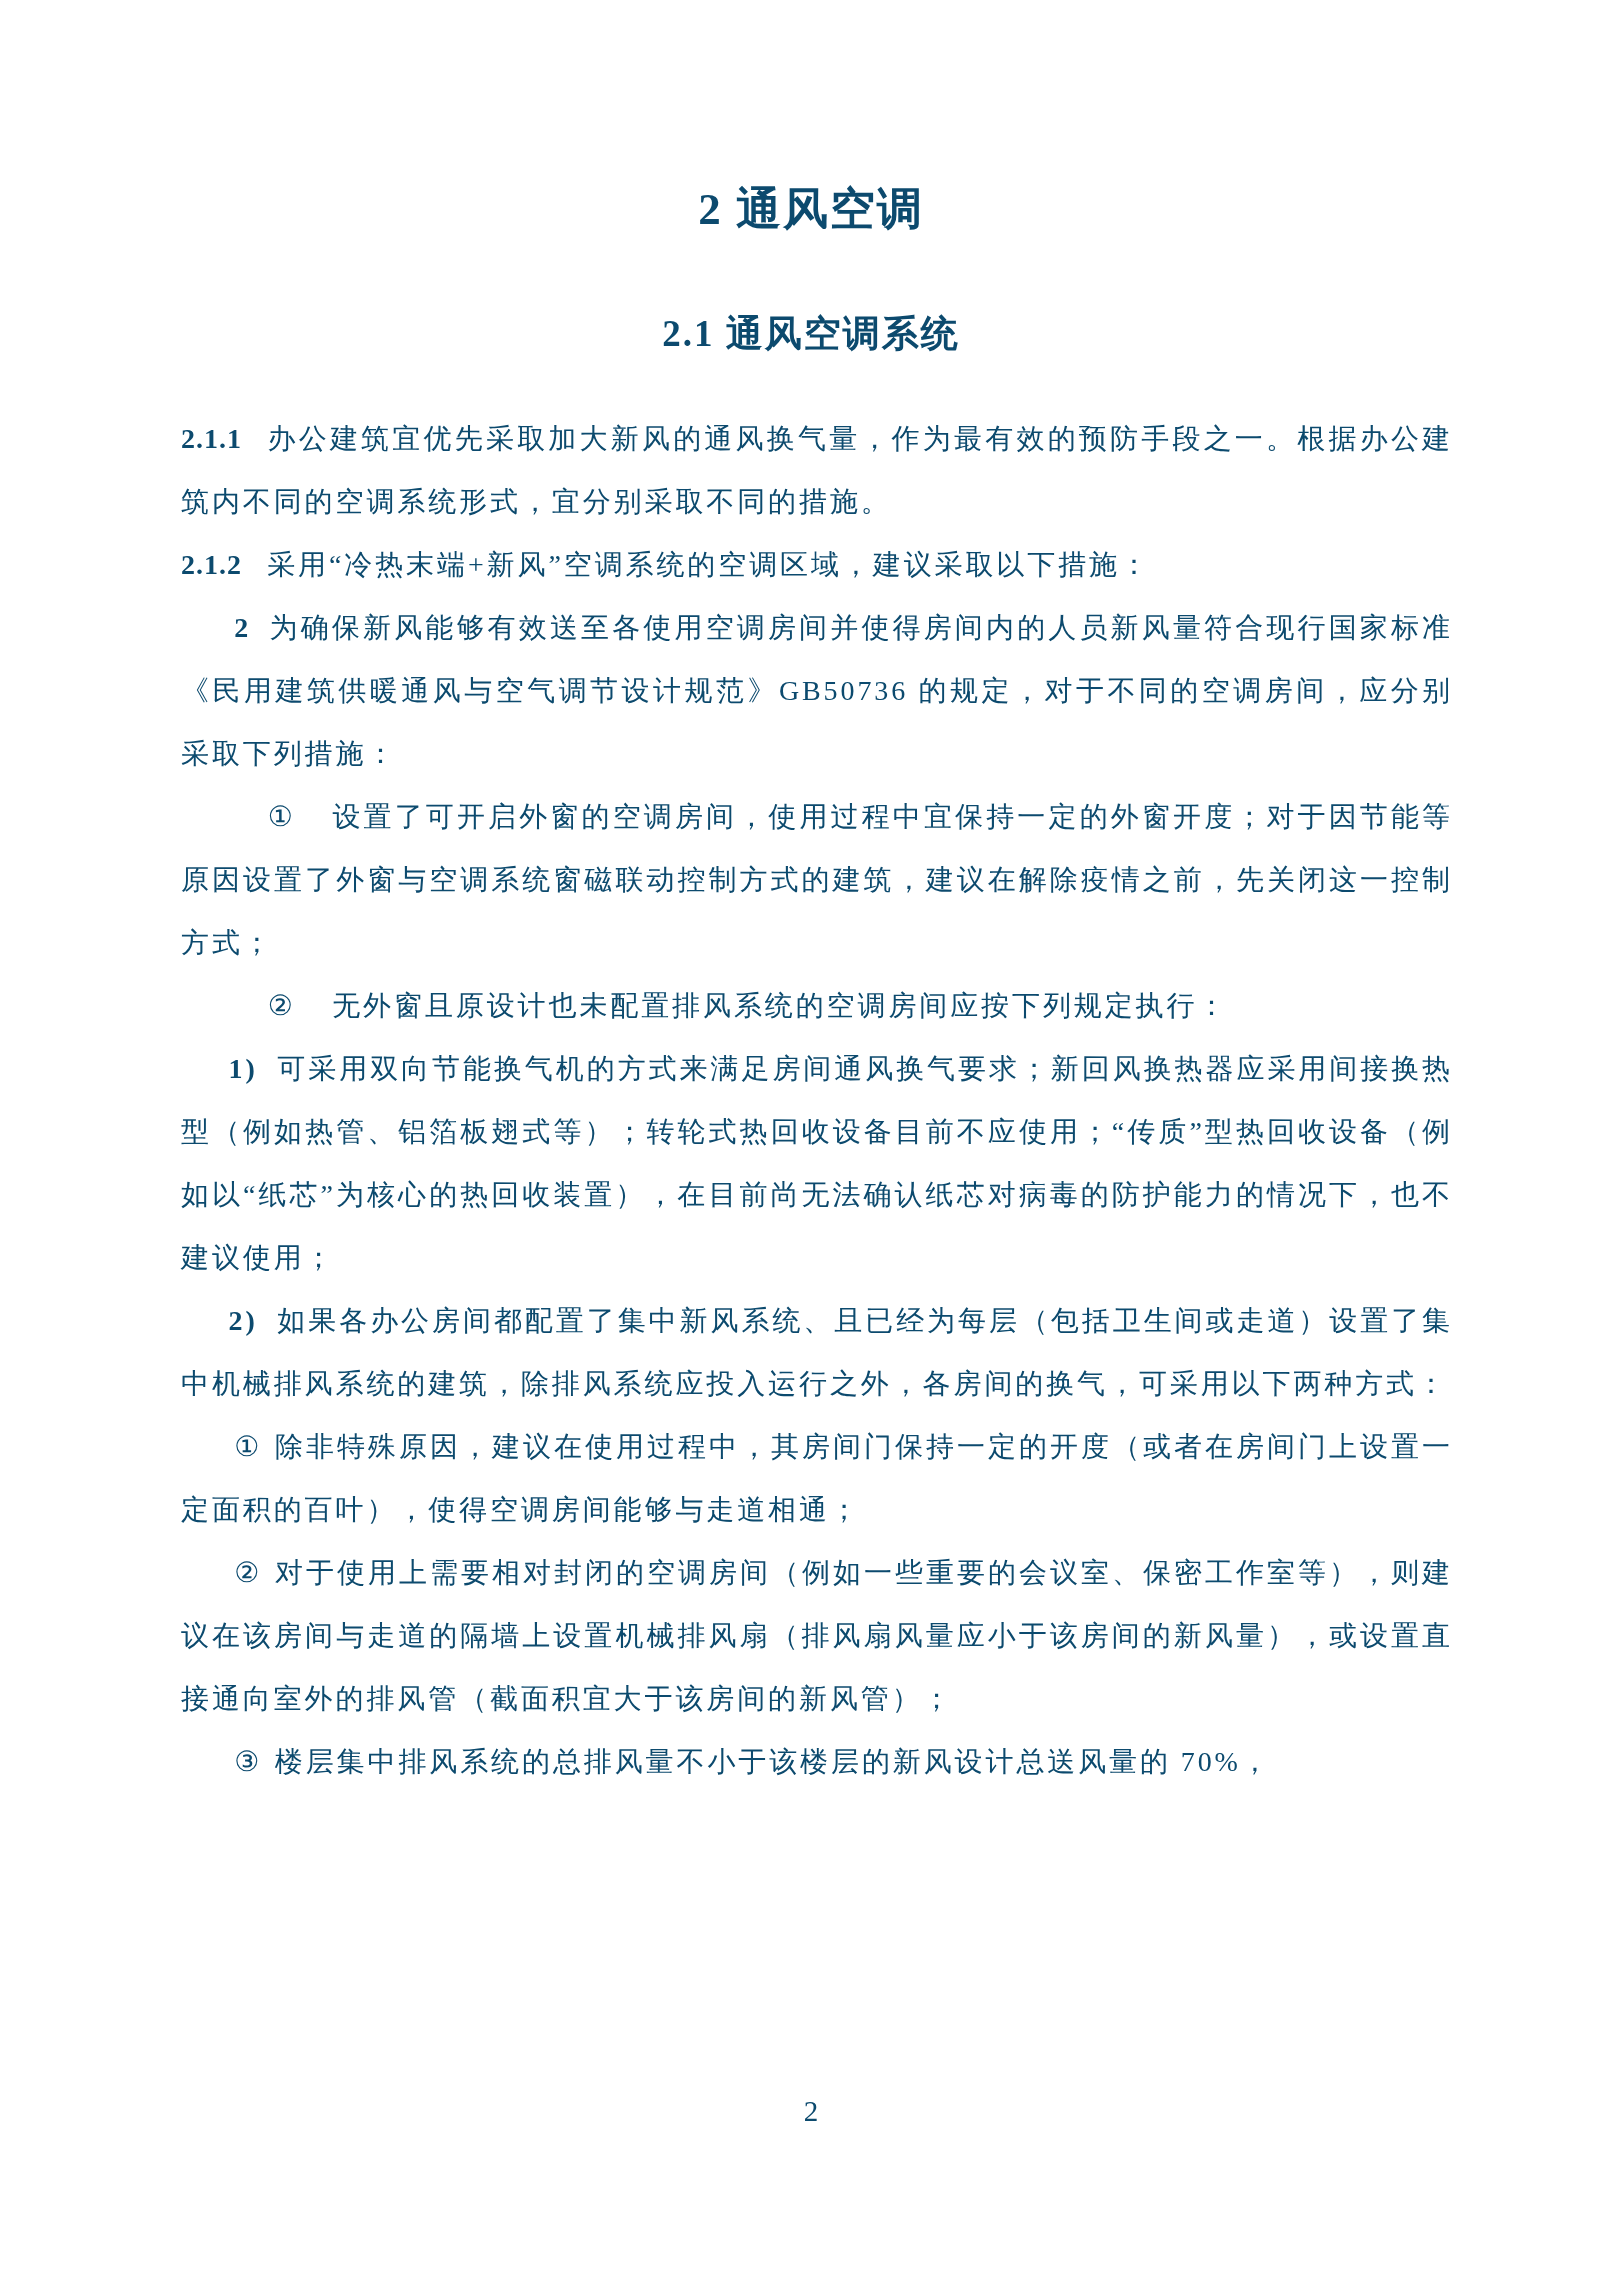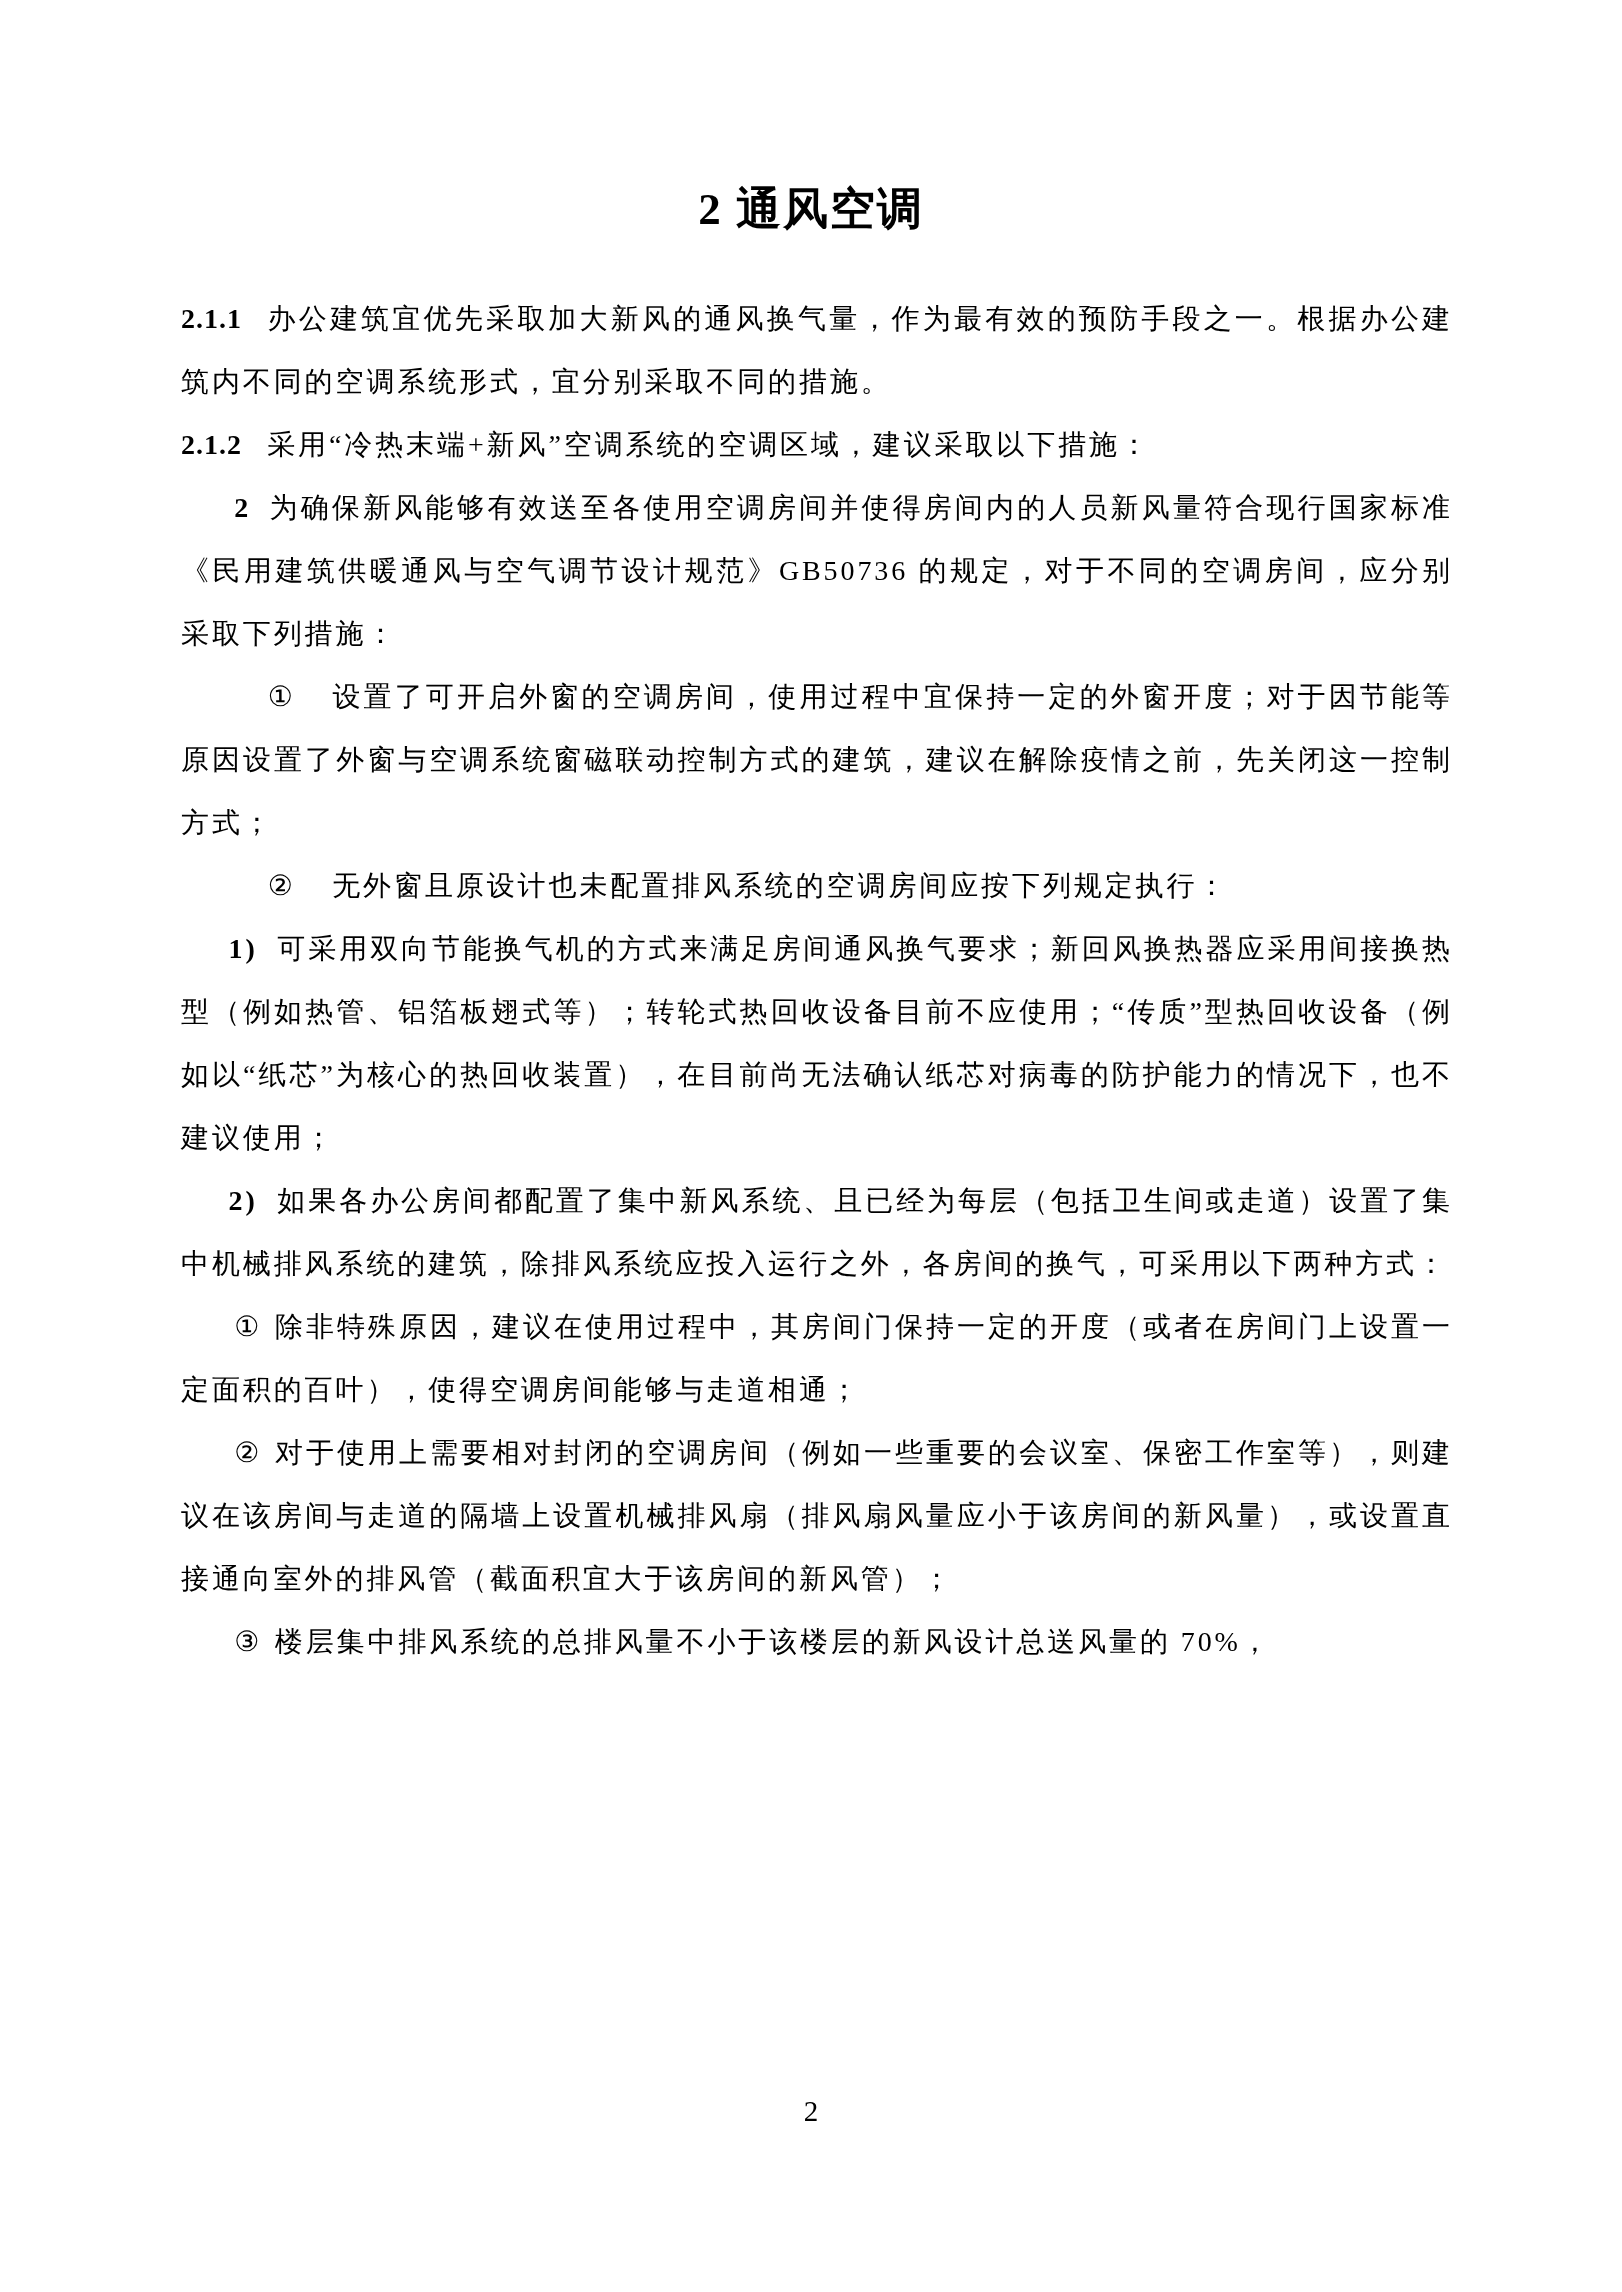--- a/index.html
+++ b/index.html
@@ -1,21 +1,21 @@
 <!DOCTYPE html>
 <html><head>
 <meta charset="utf-8">
 <style>
   html, body { margin: 0; padding: 0; background: #ffffff; }
   .page {
     position: relative;
     width: 1622px;
     height: 2293px;
     background: #ffffff;
-    color: #000000;
+    color: #0c4a6e;
     font-family: "Liberation Serif", "DejaVu Serif", serif;
     overflow: hidden;
   }
   .chapter-title {
     margin: 0;
     padding-top: 182px;
     text-align: center;
     font-size: 45px;
     font-weight: bold;
     letter-spacing: 2px;
@@ -71,20 +71,21 @@
     letter-spacing: 0;
   }
 </style>
 </head>
 <body>
 
 <div class="page">
 
   <h1 class="chapter-title">2 通风空调</h1>
 
+  <h2 class="section-title">2.1 通风空调系统</h2>
 
   <div class="content">
 
     <p class="par sec"><span class="num">2.1.1</span><span>办公建筑宜优先采取加大新风的通风换气量，作为最有效的预防手段之一。根据办公建筑内不同的空调系统形式，宜分别采取不同的措施。</span></p>
 
     <p class="par sec"><span class="num">2.1.2</span><span>采用“冷热末端+新风”空调系统的空调区域，建议采取以下措施：</span></p>
 
 
     <p class="par item1"><span class="num">2</span><span>为确保新风能够有效送至各使用空调房间并使得房间内的人员新风量符合现行国家标准《民用建筑供暖通风与空气调节设计规范》GB50736 的规定，对于不同的空调房间，应分别采取下列措施：</span></p>
 

